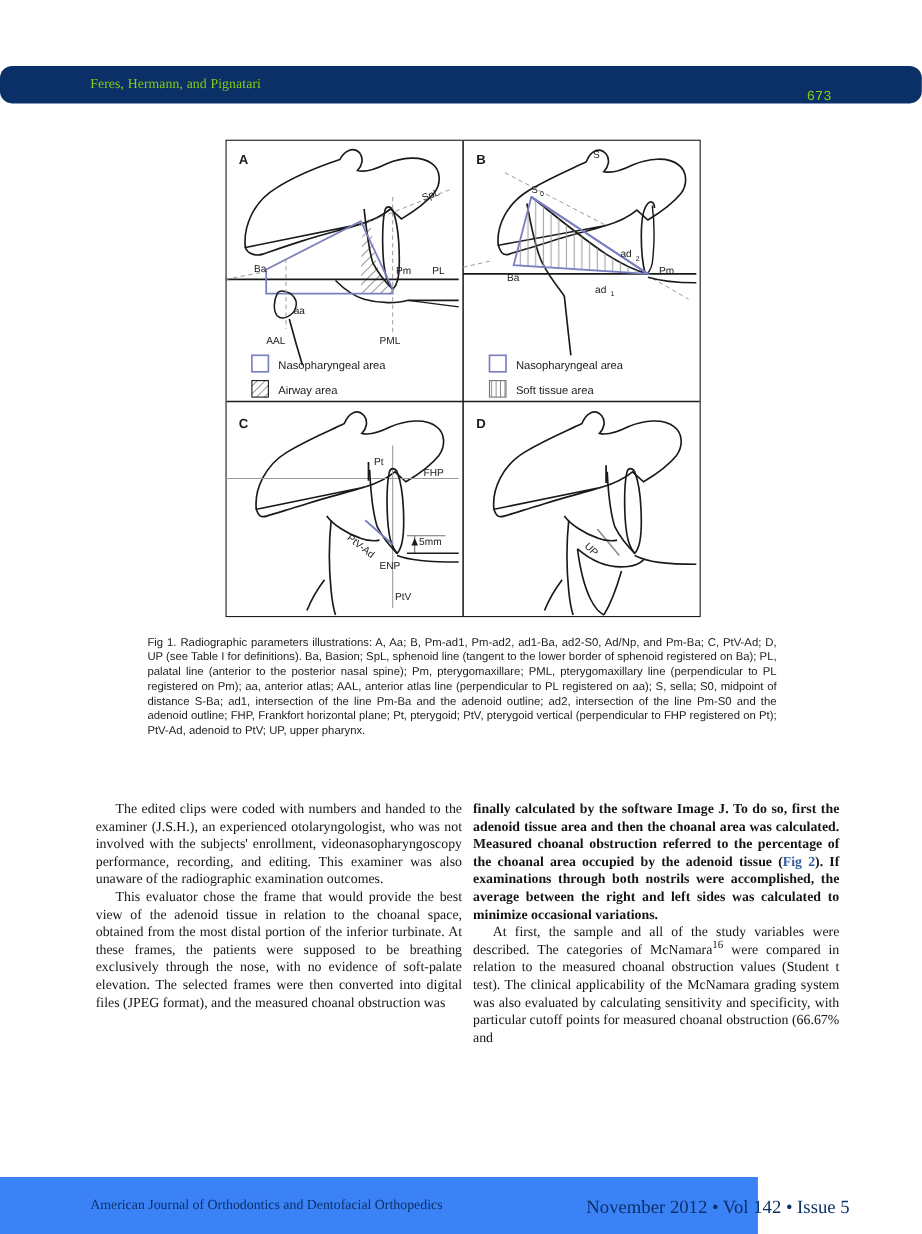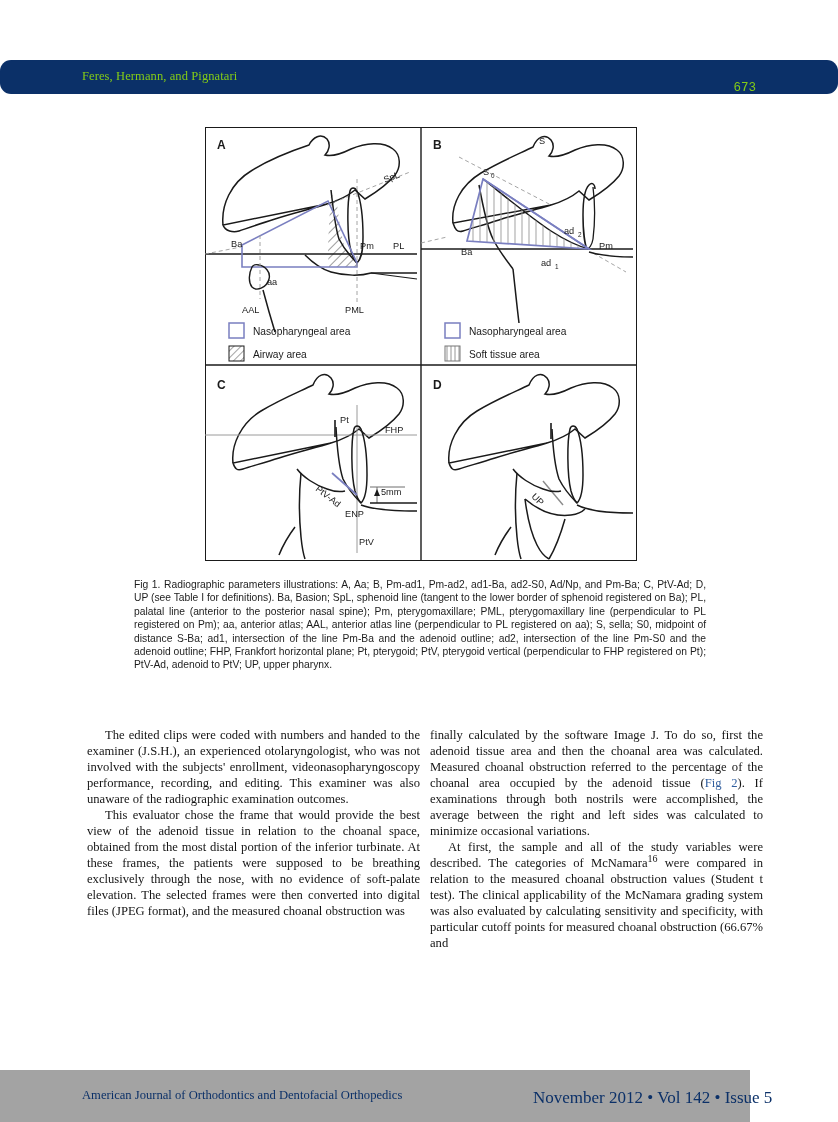--- a/index.html
+++ b/index.html
@@ -94,21 +94,21 @@
     text-align: justify;
     text-justify: inter-word;
     hyphens: manual;
   }
   .col-left  { left: 87px; }
   .col-right { left: 430px; }
   .col p {
     margin: 0;
     text-indent: 18px;
   }
-  .col p.noindent { text-indent: 0; }
+  .col p.noindent { text-indent: 0; font-weight: bold; }
 
   .sect-head {
     font-family: "Liberation Sans", "DejaVu Sans", sans-serif;
     font-size: 11.6px;
     color: #2f5d9e;
     margin: 15px 0 4px 0;
     text-align: left;
     line-height: 14px;
   }
   .xref {
@@ -119,23 +119,23 @@
     vertical-align: super;
     line-height: 0;
     margin-top: 45px;
   }
 
   
   .footer-bar {
     position: absolute;
     left: 0;
     bottom: 0;
-    width: 750px;
+    width: 689px;
     height: 52px;
-    background: #a3a3a3;
+    background: #3b82f6;
   }
   .footer-journal {
     position: absolute;
     left: 82px;
     top: 18px;
     font-size: 12.6px;
     color: #0b3068;
     font-family: "Liberation Serif", "DejaVu Serif", serif;
     white-space: nowrap;
   }

